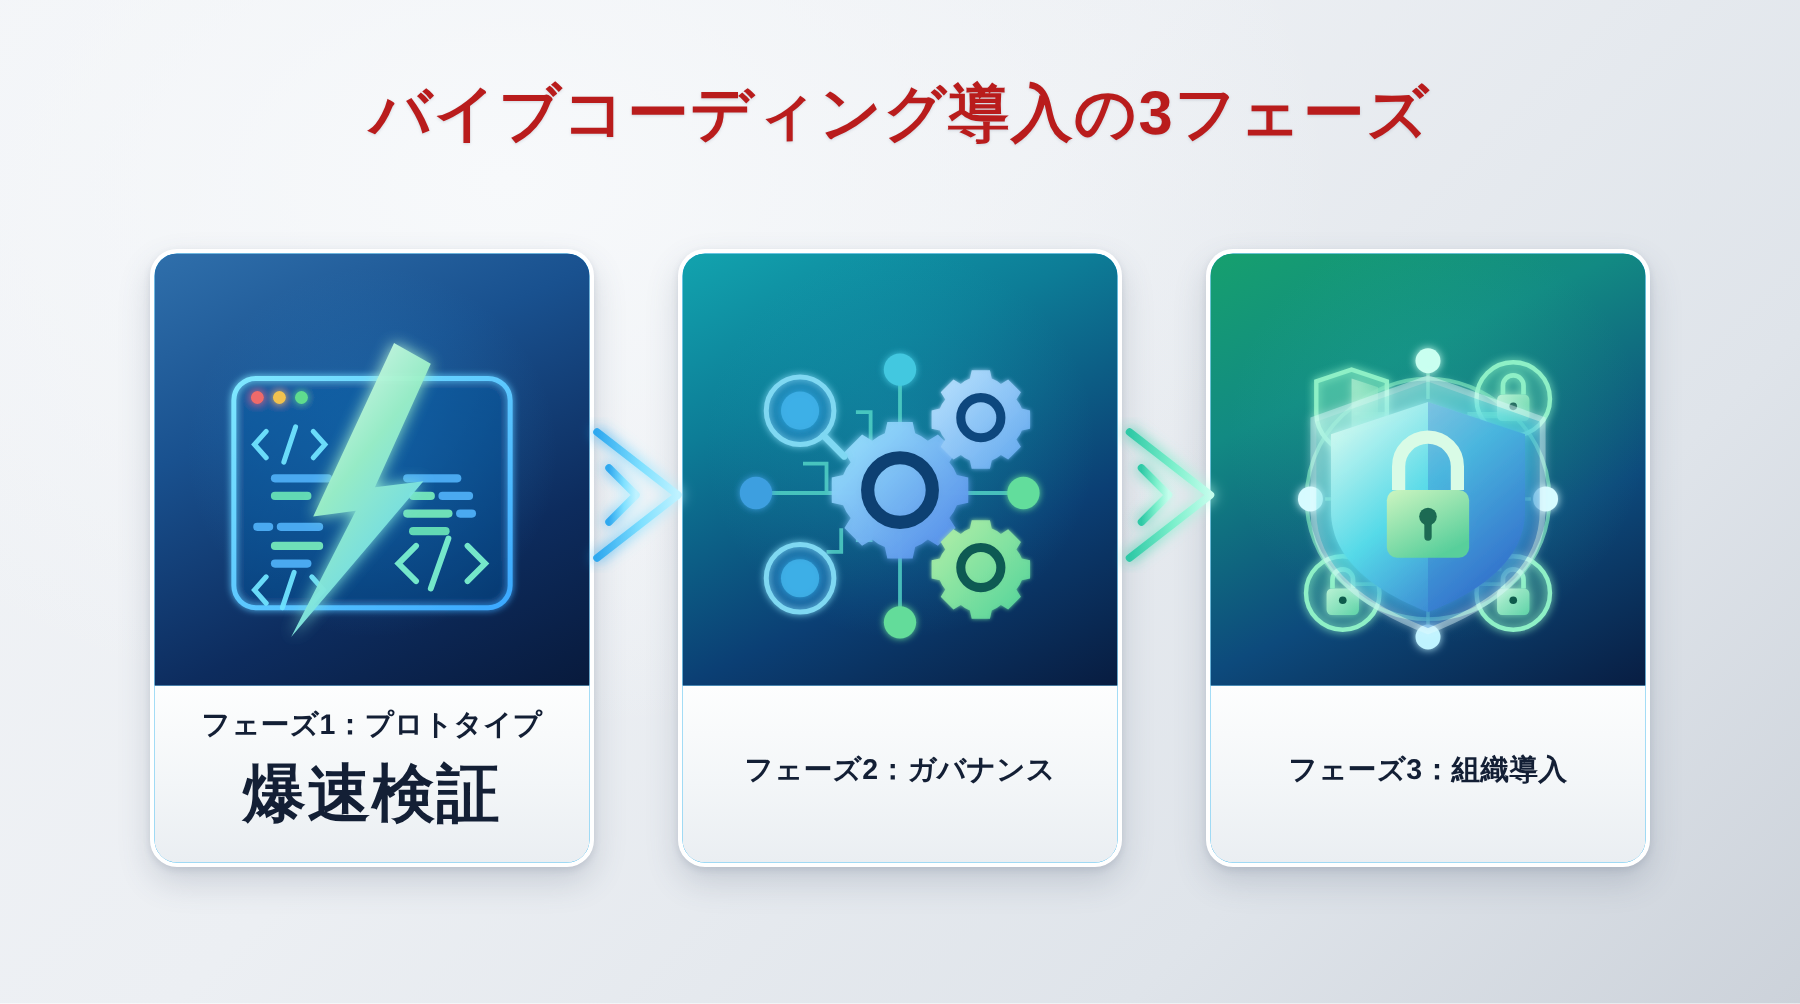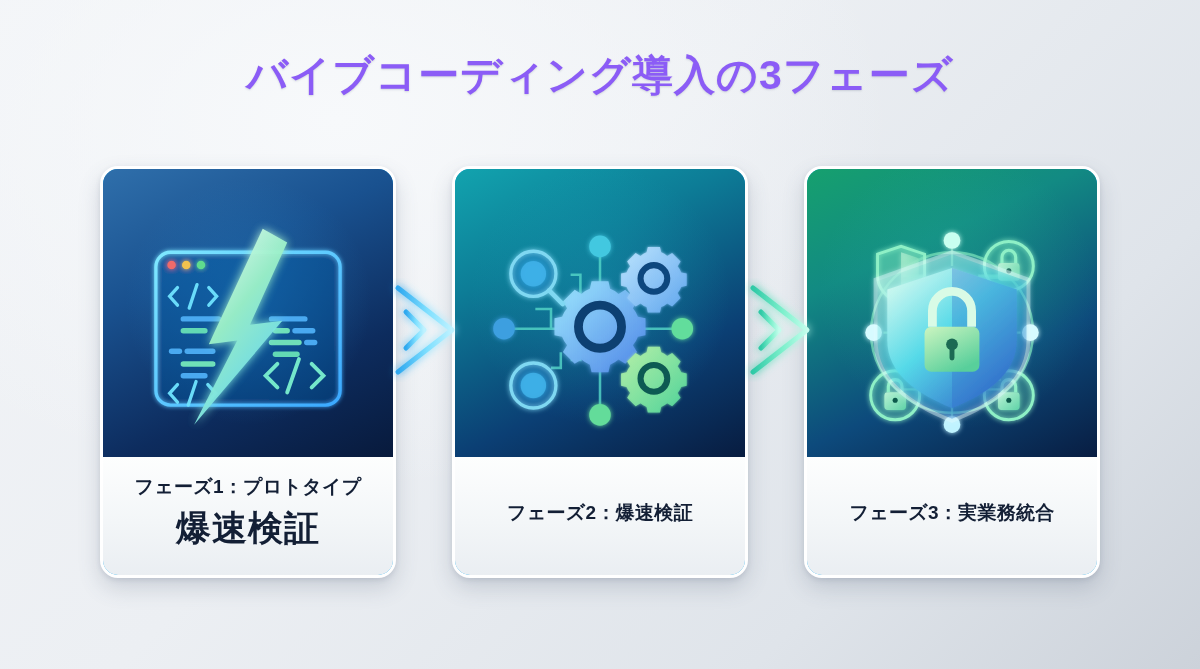--- a/index.html
+++ b/index.html
@@ -28,21 +28,21 @@
   
   .title {
     position: absolute;
     top: 48px;
     left: 0;
     width: 1200px;
     text-align: center;
     font-size: 41px;
     font-weight: bold;
     letter-spacing: 1px;
-    color: #8b5cf6;
+    color: #b91c1c;
     text-shadow: 0 1px 2px rgba(120,130,150,0.28);
     white-space: nowrap;
   }
 
   
   .cards {
     position: absolute;
     top: 166px;
     left: 100px;
     width: 1000px;
@@ -86,21 +86,21 @@
 
   .caption-sub {
     font-size: 19px;
     font-weight: bold;
     color: #131f35;
     letter-spacing: 0.3px;
     white-space: nowrap;
   }
 
   .caption-main {
-    font-size: 35px;
+    font-size: 42px;
     font-weight: bold;
     color: #131f35;
     letter-spacing: 1px;
     white-space: nowrap;
   }
 
   
   .art-1 {
     background:
       radial-gradient(circle at 50% 46%, rgba(40,140,210,0.38) 0%, rgba(40,140,210,0) 58%),
@@ -297,21 +297,21 @@
             <path d="M96 121 L110 135" stroke="#7fd8f2" stroke-width="4.6" stroke-linecap="round"></path>
           </g>
 
           <g filter="url(#c2glow)">
             <circle cx="80" cy="218" r="23" fill="rgba(40,140,210,0.28)" stroke="#7fd8f2" stroke-width="3.4"></circle>
             <circle cx="80" cy="218" r="13" fill="#3fb3ea" opacity="0.85"></circle>
           </g>
         </svg>
       </div>
       <div class="card-caption">
-        <div class="caption-sub">フェーズ2：爆速検証</div>
+        <div class="caption-sub">フェーズ2：ガバナンス</div>
       </div>
     </div>
 
     <div class="card">
       <div class="card-art art-3">
         <svg class="art-svg" viewBox="0 0 296 288">
           <defs>
             <linearGradient id="c3sh" x1="0.1" y1="0" x2="0.9" y2="1">
               <stop offset="0%" stop-color="#d8fbf0"></stop>
               <stop offset="45%" stop-color="#55d9e8"></stop>
@@ -397,21 +397,21 @@
             <path d="M148 98 L214 120 V172 C214 206 183 227 148 241 C113 227 82 206 82 172 V120 Z" fill="url(#c3sh)" opacity="0.95"></path>
             <path d="M148 98 L214 120 V172 C214 206 183 227 148 241 Z" fill="#2f62c8" opacity="0.30"></path>
             <rect x="120" y="158" width="56" height="46" rx="7" fill="url(#c3lock)"></rect>
             <path d="M128 158 V142 A20 20 0 0 1 168 142 V158" fill="none" stroke="#d9fbe6" stroke-width="9"></path>
             <circle cx="148" cy="176" r="6" fill="#1c6b52"></circle>
             <path d="M148 180 L148 190" stroke="#1c6b52" stroke-width="5" stroke-linecap="round"></path>
           </g>
         </svg>
       </div>
       <div class="card-caption">
-        <div class="caption-sub">フェーズ3：実業務統合</div>
+        <div class="caption-sub">フェーズ3：組織導入</div>
       </div>
     </div>
 
   </div>
 
   <div class="arrow arrow-1">
     <svg viewBox="0 0 120 104">
       <defs>
         <linearGradient id="a1g" x1="0" y1="0" x2="1" y2="0">
           <stop offset="0%" stop-color="#2fa8ef"></stop>

